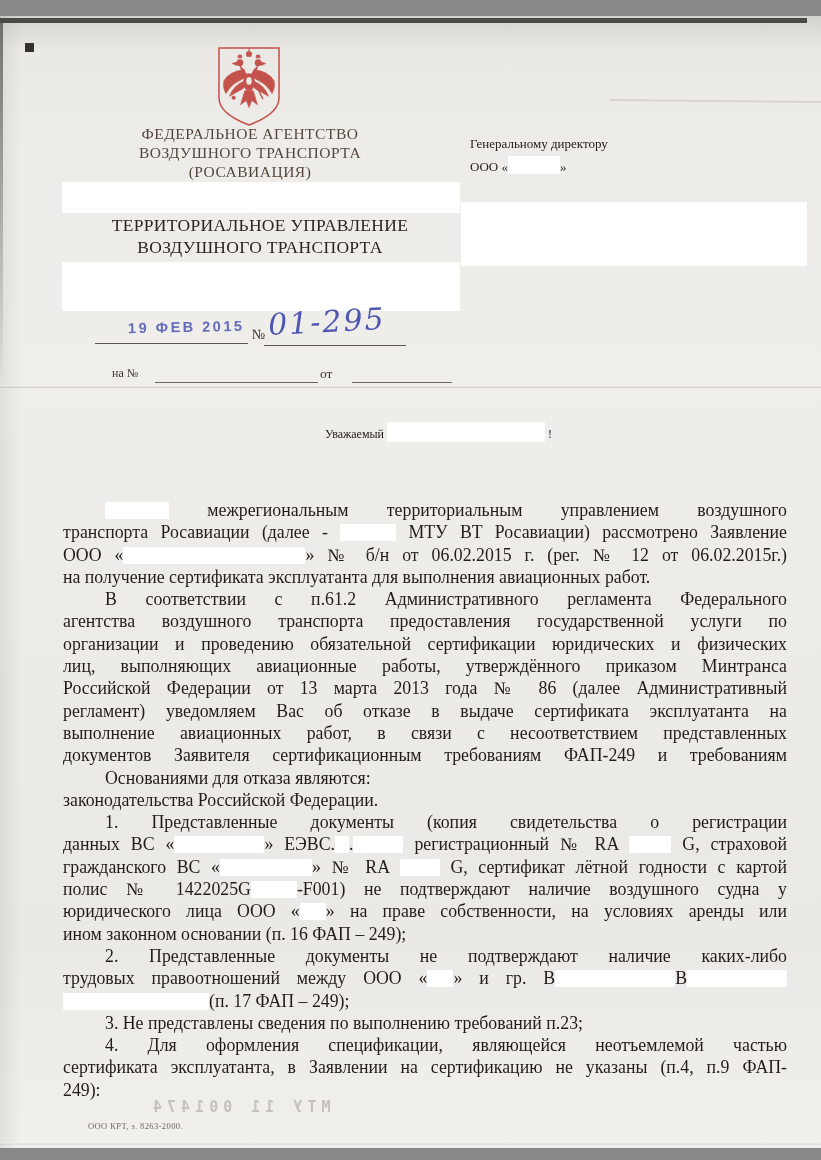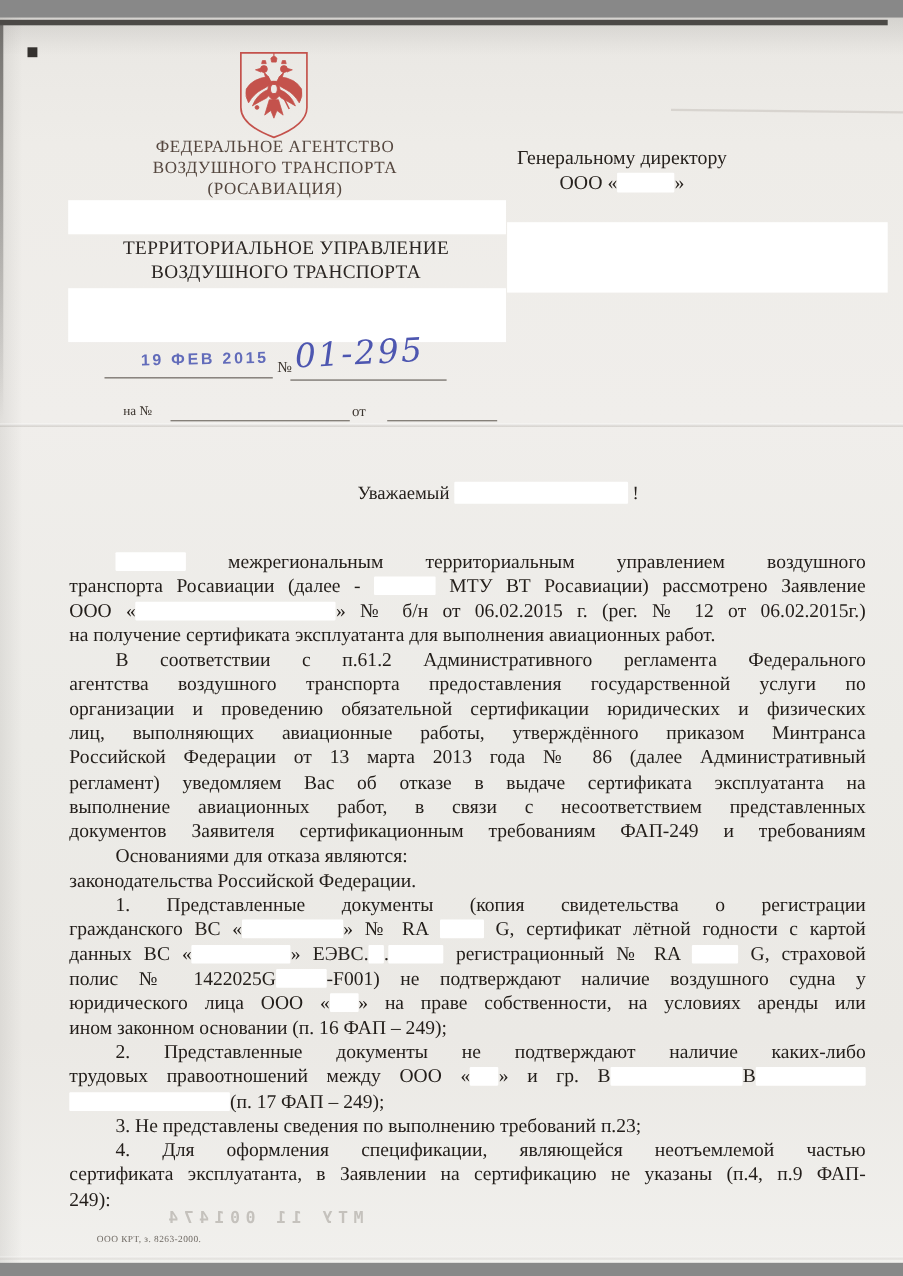--- a/index.html
+++ b/index.html
@@ -31,38 +31,38 @@
   .division{position:absolute;left:60px;top:199px;width:400px;text-align:center;
     font-size:17.5px;line-height:21.5px;font-weight:normal;letter-spacing:.3px;color:#2b2623;}
 
   
   .redaction{position:absolute;background:#ffffff;}
   .redact-a{left:62px;top:166px;width:398px;height:31px;}
   .redact-b{left:62px;top:246px;width:398px;height:49px;}
   .redact-c{left:461px;top:186px;width:346px;height:64px;}
 
   
-  .addressee{position:absolute;left:470px;top:116px;font-size:18px;line-height:23px;color:#26211d;text-align:center;}
+  .addressee{position:absolute;left:470px;top:116px;font-size:13px;line-height:23px;color:#26211d;}
   .addressee .redact{height:18px;vertical-align:-3px;}
 
   
   .date-stamp{position:absolute;left:128px;top:303px;font-family:"Liberation Sans",sans-serif;
     font-weight:700;font-size:14.5px;letter-spacing:2.5px;color:#5661b6;opacity:.92;transform:rotate(-1.2deg);}
   .date-underline{position:absolute;left:95px;top:327px;width:153px;border-top:1px solid #5e5852;}
   .num-label{position:absolute;left:252px;top:311px;font-size:14px;color:#3b342e;}
   .handwritten-number{position:absolute;left:268px;top:288px;font-family:"DejaVu Serif",serif;
     font-style:italic;font-size:30px;letter-spacing:2px;color:#4d56b0;transform:rotate(-3deg);}
   .num-underline{position:absolute;left:264px;top:329px;width:142px;border-top:1px solid #5e5852;}
   .reply-na{position:absolute;left:112px;top:350px;font-size:12px;color:#3b342e;}
   .reply-line-1{position:absolute;left:155px;top:366px;width:163px;border-top:1px solid #6b655e;}
   .reply-ot{position:absolute;left:320px;top:350px;font-size:13.5px;color:#3b342e;}
   .reply-line-2{position:absolute;left:352px;top:366px;width:100px;border-top:1px solid #6b655e;}
 
   
-  .salutation{position:absolute;left:325px;top:422px;font-size:17px;color:#26211d;font-family:Liberation Serif, serif;}
+  .salutation{position:absolute;left:325px;top:406px;font-size:12px;color:#26211d;font-family:Liberation Serif, serif;}
   .salutation .redact{height:20px;vertical-align:-4px;}
 
   
   .body{position:absolute;left:63px;top:483px;width:724px;
     font-size:17.8px;line-height:22.3px;color:#221d19;}
   .bline{margin:0;text-align:justify;}
   .bline.fill{text-align-last:justify;}
   .bline.ind{text-indent:42px;}
   .redact{display:inline-block;height:17px;background:#ffffff;vertical-align:-3px;border-radius:1px;}
 
@@ -153,22 +153,22 @@
       <p class="bline fill">агентства воздушного транспорта предоставления государственной услуги по</p>
       <p class="bline fill">организации и проведению обязательной сертификации юридических и физических</p>
       <p class="bline fill">лиц, выполняющих авиационные работы, утверждённого приказом Минтранса</p>
       <p class="bline fill">Российской Федерации от 13 марта 2013 года № 86 (далее Административный</p>
       <p class="bline fill">регламент) уведомляем Вас об отказе в выдаче сертификата эксплуатанта на</p>
       <p class="bline fill">выполнение авиационных работ, в связи с несоответствием представленных</p>
       <p class="bline fill">документов Заявителя сертификационным требованиям ФАП-249 и требованиям</p>
       <p class="bline ind">Основаниями для отказа являются:</p>
       <p class="bline">законодательства Российской Федерации.</p>
       <p class="bline ind fill">1. Представленные документы (копия свидетельства о регистрации</p>
+      <p class="bline fill">данных ВС «<span class="redact" style="width: 90px;"></span>» ЕЭВС.<span class="redact" style="width: 14px;"></span>.<span class="redact" style="width: 50px;"></span> регистрационный № RA <span class="redact" style="width: 42px;"></span> G, страховой</p>
       <p class="bline fill">гражданского ВС «<span class="redact" style="width: 92px;"></span>» № RA <span class="redact" style="width: 40px;"></span> G, сертификат лётной годности с картой</p>
-      <p class="bline fill">данных ВС «<span class="redact" style="width: 90px;"></span>» ЕЭВС.<span class="redact" style="width: 14px;"></span>.<span class="redact" style="width: 50px;"></span> регистрационный № RA <span class="redact" style="width: 42px;"></span> G, страховой</p>
       <p class="bline fill">полис № 1422025G<span class="redact" style="width: 46px;"></span>-F001) не подтверждают наличие воздушного судна у</p>
       <p class="bline fill">юридического лица ООО «<span class="redact" style="width: 26px;"></span>» на праве собственности, на условиях аренды или</p>
       <p class="bline">ином законном основании (п. 16 ФАП – 249);</p>
       <p class="bline ind fill">2. Представленные документы не подтверждают наличие каких-либо</p>
       <p class="bline fill">трудовых правоотношений между ООО «<span class="redact" style="width: 26px;"></span>» и гр. В<span class="redact" style="width: 120px;"></span>В<span class="redact" style="width: 100px;"></span></p>
       <p class="bline"><span class="redact" style="width: 146px;"></span>(п. 17 ФАП – 249);</p>
       <p class="bline ind">3. Не представлены сведения по выполнению требований п.23;</p>
       <p class="bline ind fill">4. Для оформления спецификации, являющейся неотъемлемой частью</p>
       <p class="bline fill">сертификата эксплуатанта, в Заявлении на сертификацию не указаны (п.4, п.9 ФАП-</p>
       <p class="bline">249):</p>

